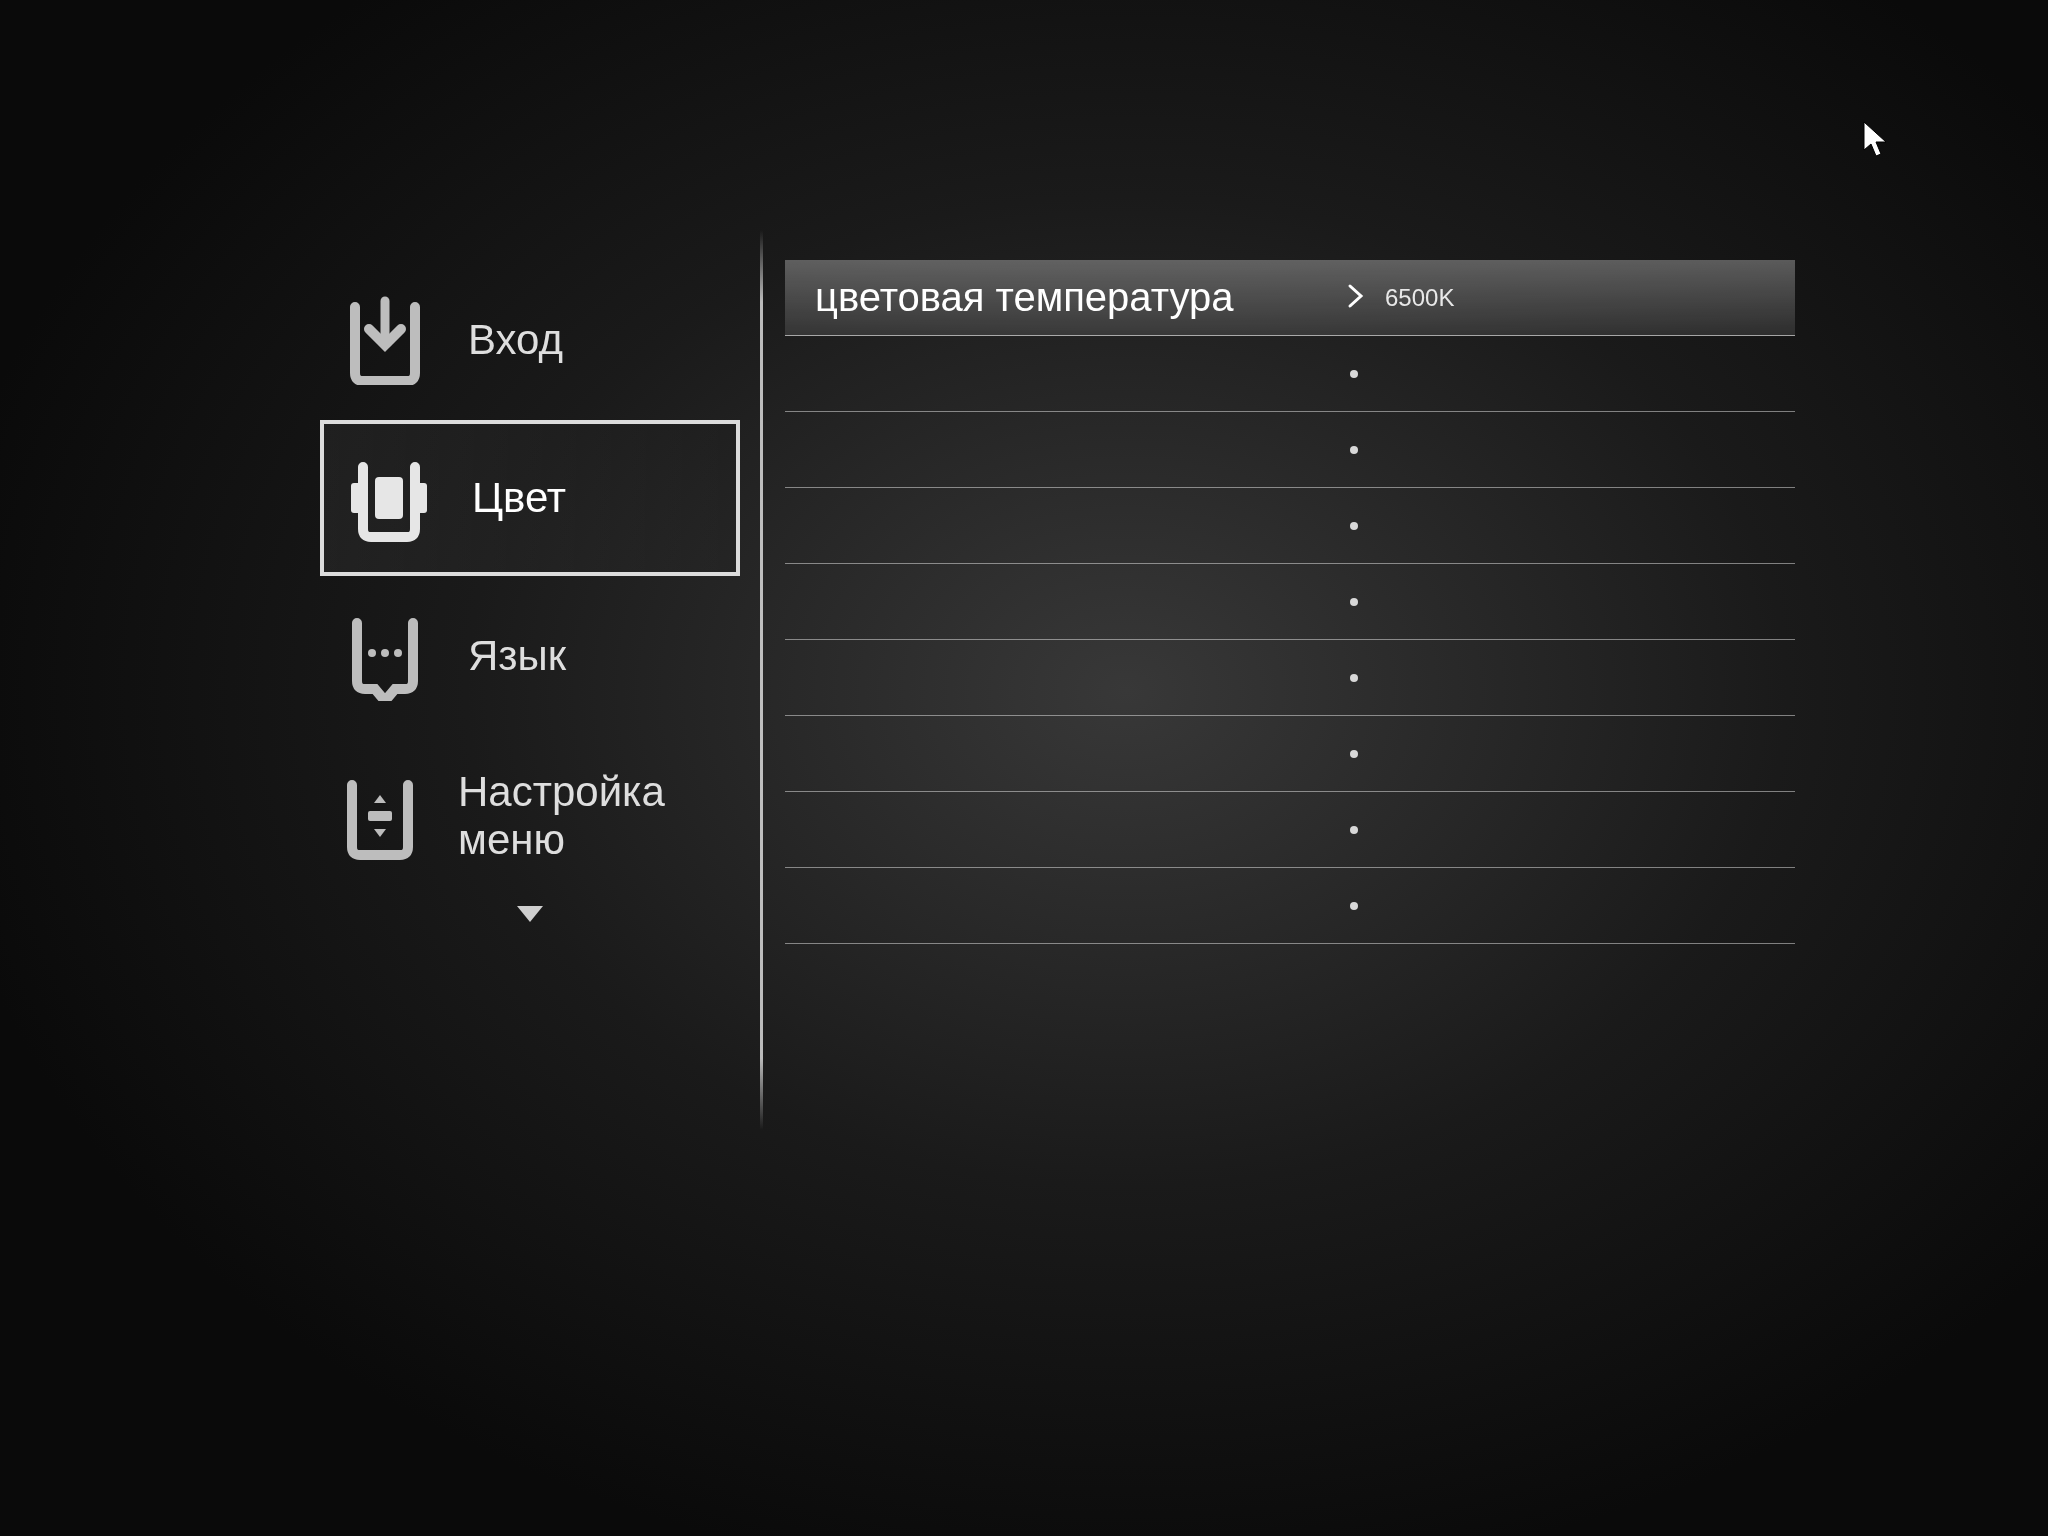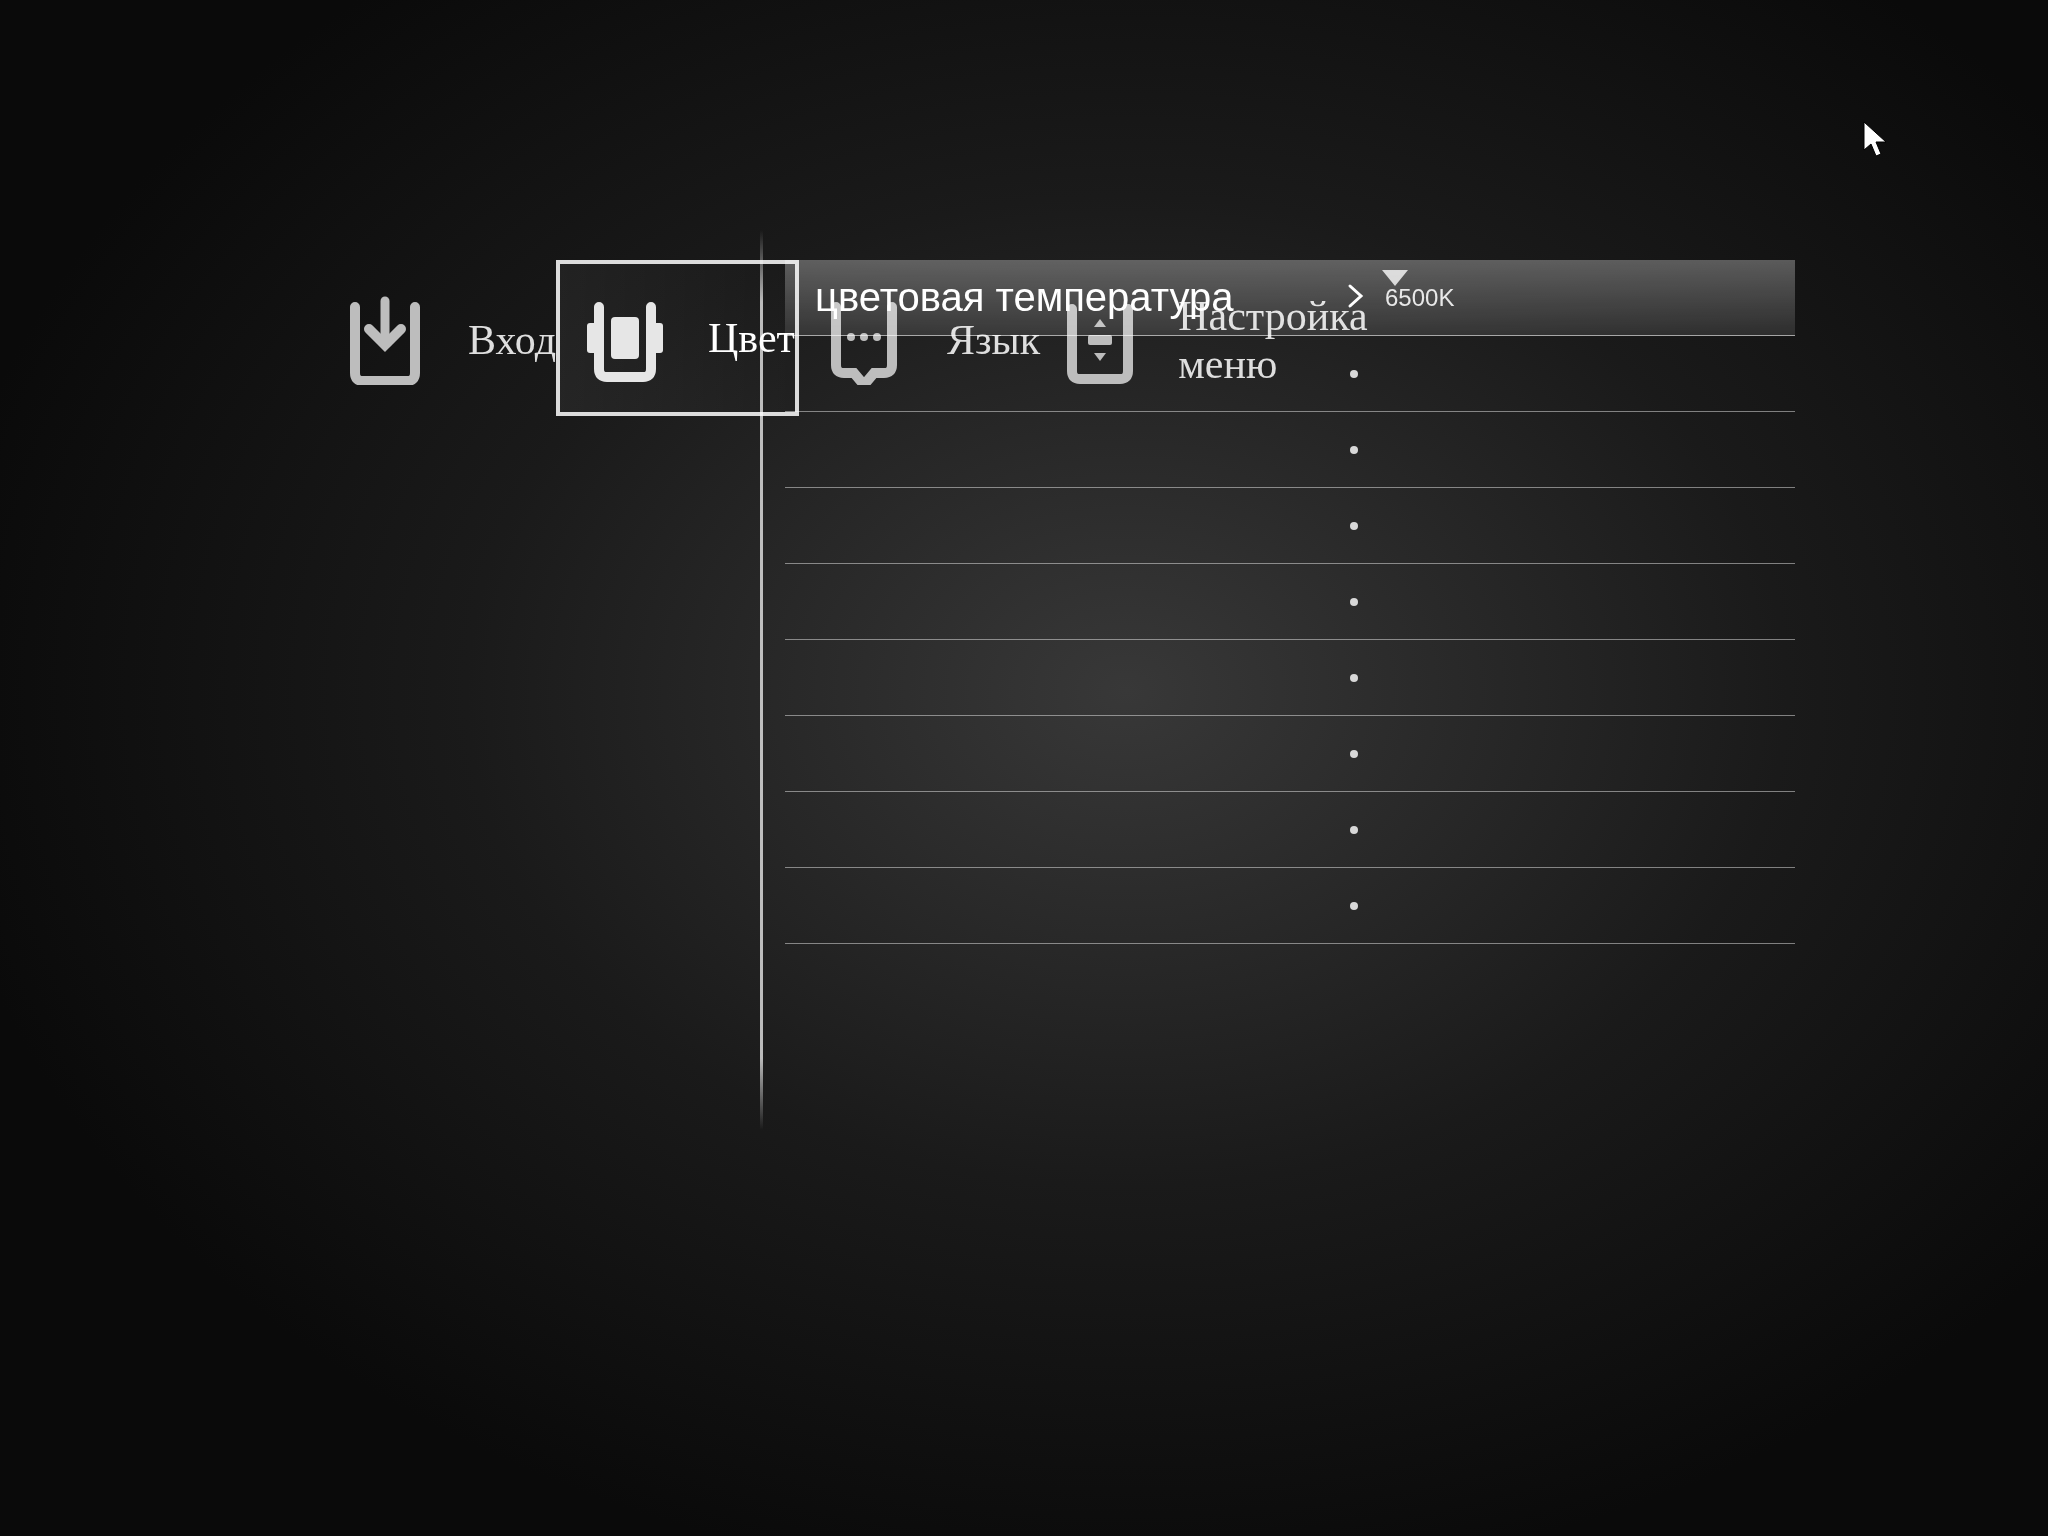--- a/index.html
+++ b/index.html
@@ -14,23 +14,22 @@
   .osd {
     position: absolute;
     left: 320px;
     top: 260px;
     display: flex;
   }
 
   
   .tabs {
     display: flex;
-    flex-direction: row;
+    flex-direction: column;
     width: 420px;
-    font-family: Liberation Serif, serif;
   }
   .tab {
     display: flex;
     align-items: center;
     height: 160px;
     padding-left: 10px;
     gap: 28px;
   }
   .tab.selected {
     border: 4px solid #dcdcdc;

